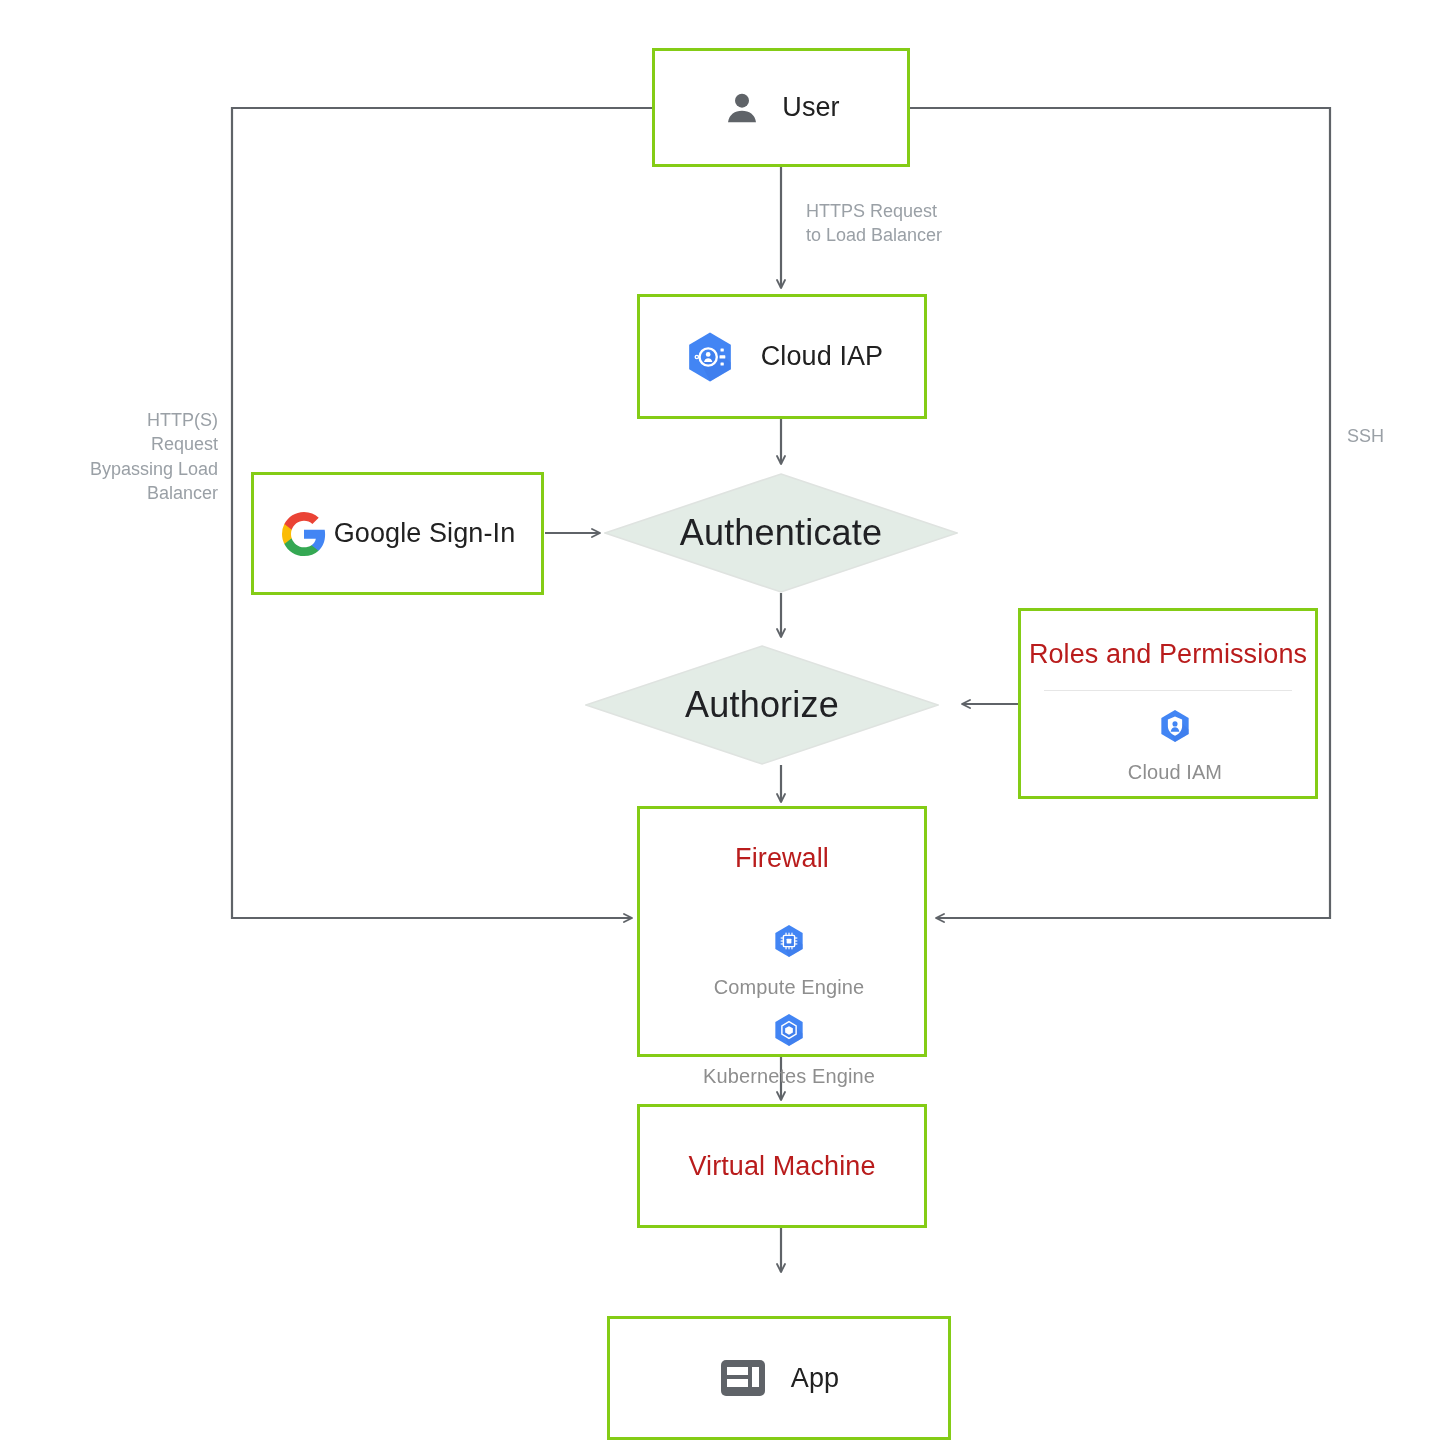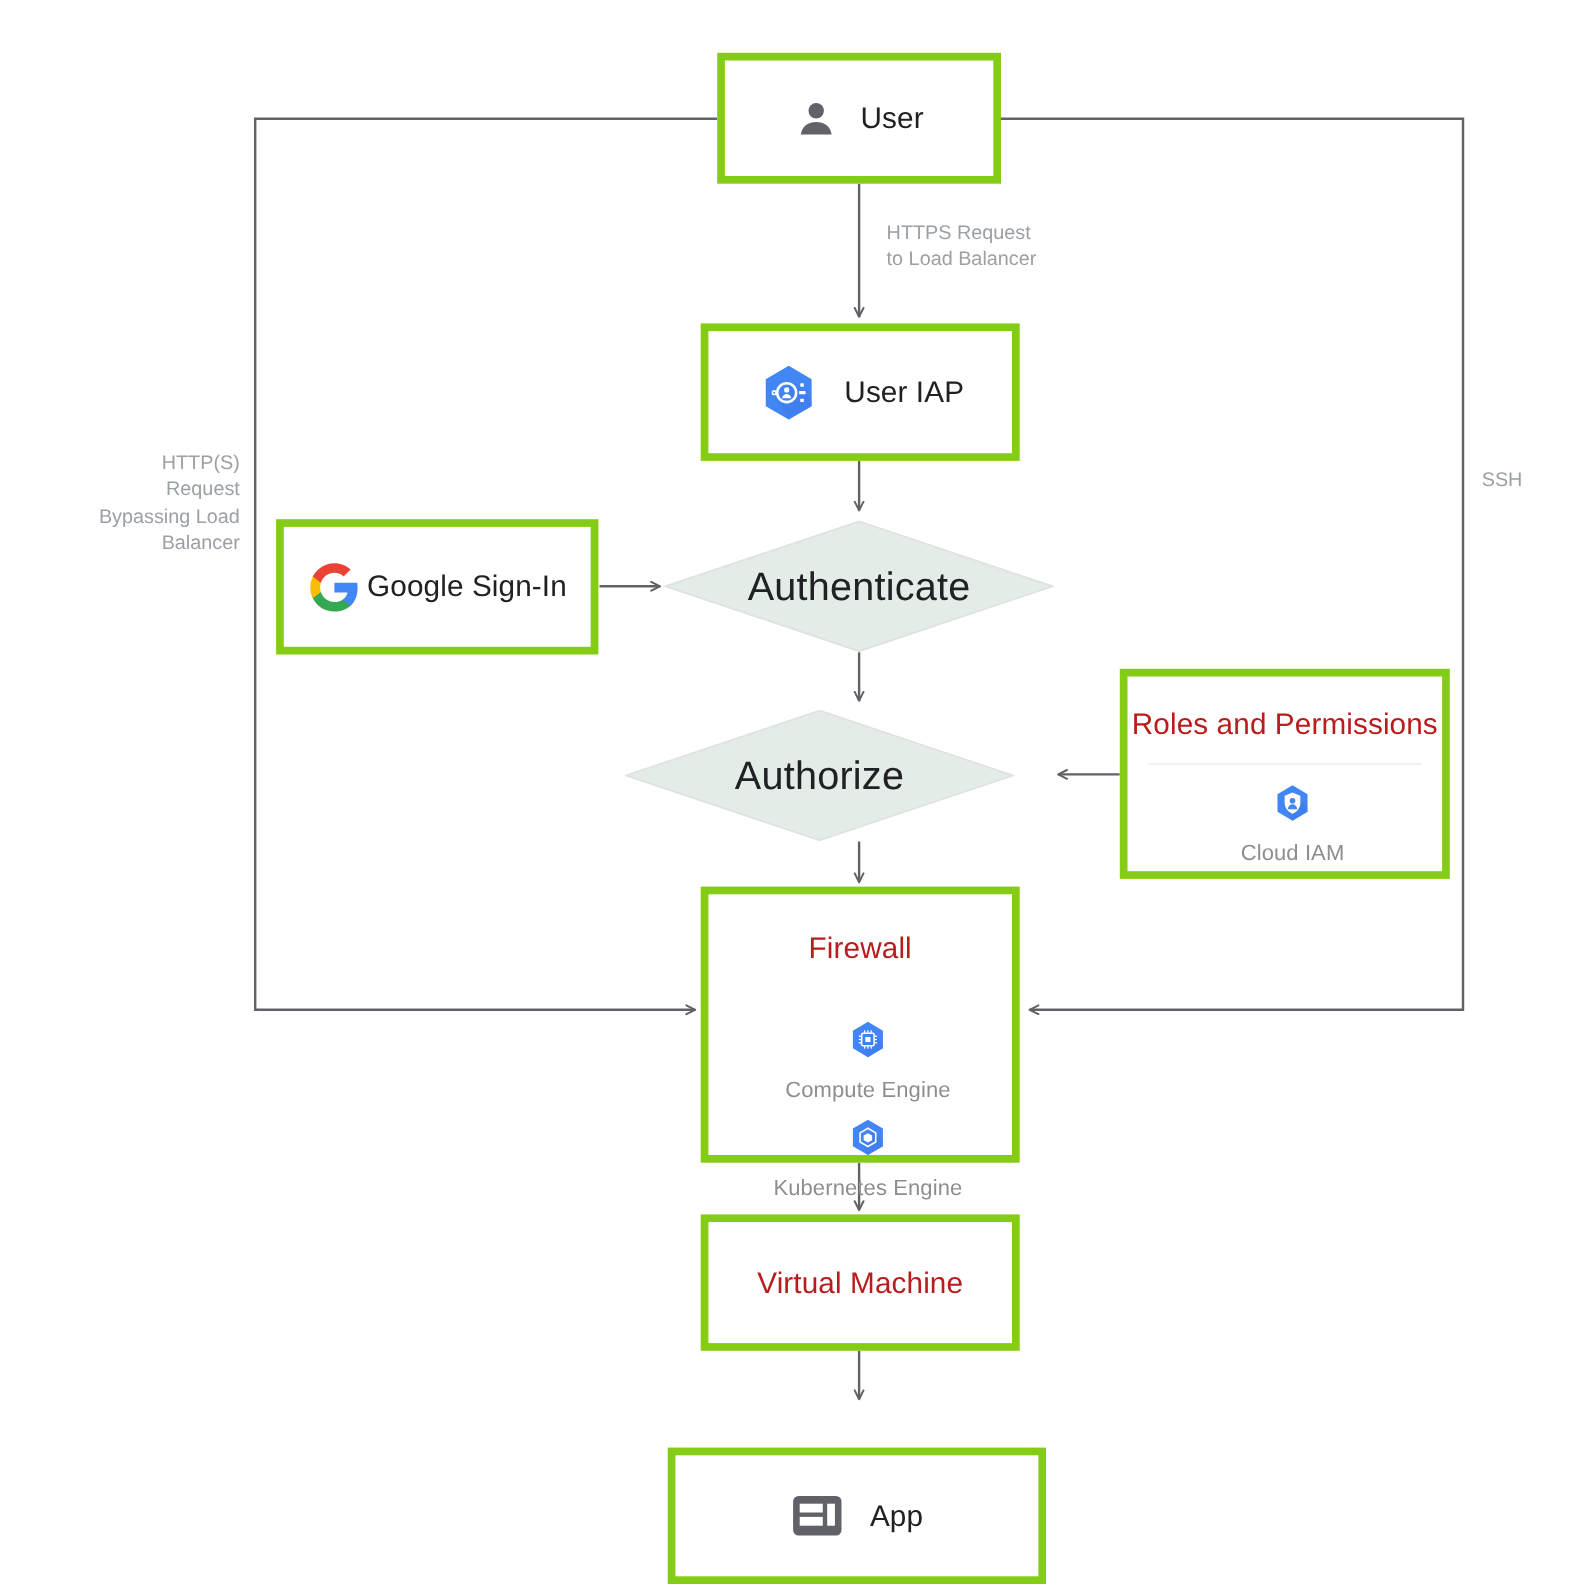--- a/index.html
+++ b/index.html
@@ -24,21 +24,21 @@
     top: 0;
     width: 1432px;
     height: 1448px;
     pointer-events: none;
   }
 
   
   .node {
     position: absolute;
     box-sizing: border-box;
-    border: 7px solid #84cc16;
+    border: 3px solid #84cc16;
     background: #ffffff;
     display: flex;
     flex-direction: column;
     align-items: center;
     justify-content: center;
   }
   .node-row {
     display: flex;
     flex-direction: row;
     align-items: center;
@@ -172,21 +172,21 @@
           <polygon points="32,59 55,45.5 55,38 38,22 22,38" fill="#3b78e7" opacity="0.45"></polygon>
           <circle cx="30" cy="32" r="9.5" fill="none" stroke="#ffffff" stroke-width="2.6"></circle>
           <circle cx="30" cy="29.2" r="2.6" fill="#ffffff"></circle>
           <path d="M25.4,37.5 C26.1,34.6 27.9,33.4 30,33.4 C32.1,33.4 33.9,34.6 34.6,37.5 Z" fill="#ffffff"></path>
           <circle cx="17.5" cy="32" r="1.8" fill="none" stroke="#ffffff" stroke-width="1.6"></circle>
           <rect x="42.5" y="30.2" width="6.4" height="3.4" rx="0.6" fill="#ffffff"></rect>
           <rect x="43.6" y="22.6" width="3.6" height="3.4" rx="0.6" fill="#ffffff"></rect>
           <rect x="43.6" y="38" width="3.6" height="3.4" rx="0.6" fill="#ffffff"></rect>
         </svg>
       </span>
-      <span class="icon-label">User IAP</span>
+      <span class="icon-label">Cloud IAP</span>
     </div>
   </div>
 
   <div class="node" style="left:251px; top:472px; width:293px; height:123px;">
     <div class="node-row" style="gap:6px;">
       <span style="display:flex;">
         <svg width="48" height="48" viewBox="0 0 48 48" aria-hidden="true">
           <path fill="#4285F4" d="M45.1 24.5c0-1.6-.14-3.14-.4-4.64H24v8.78h11.84c-.51 2.75-2.06 5.08-4.39 6.64v5.52h7.11c4.16-3.83 6.54-9.47 6.54-16.3z"></path>
           <path fill="#34A853" d="M24 46c5.94 0 10.92-1.97 14.56-5.33l-7.11-5.52c-1.97 1.32-4.49 2.1-7.45 2.1-5.73 0-10.58-3.87-12.31-9.07H4.34v5.7C7.96 41.07 15.4 46 24 46z"></path>
           <path fill="#FBBC05" d="M11.69 28.18c-.44-1.32-.69-2.73-.69-4.18s.25-2.86.69-4.18v-5.7H4.34A21.99 21.99 0 0 0 2 24c0 3.55.85 6.91 2.34 9.88l7.35-5.7z"></path>
@@ -197,21 +197,21 @@
     </div>
   </div>
 
   <div class="diamond" style="left:604px; top:473px; width:354px; height:120px;">
     <svg width="354" height="120" viewBox="0 0 354 120" aria-hidden="true">
       <polygon points="177,1 353,60 177,119 1,60" fill="#e3ece6" stroke="#dfe3e0" stroke-width="1.6"></polygon>
     </svg>
     <span class="diamond-label">Authenticate</span>
   </div>
 
-  <div class="diamond" style="left:568px; top:645px; width:354px; height:120px;">
+  <div class="diamond" style="left:585px; top:645px; width:354px; height:120px;">
     <svg width="354" height="120" viewBox="0 0 354 120" aria-hidden="true">
       <polygon points="177,1 353,60 177,119 1,60" fill="#e3ece6" stroke="#dfe3e0" stroke-width="1.6"></polygon>
     </svg>
     <span class="diamond-label">Authorize</span>
   </div>
 
   <div class="node" style="left:1018px; top:608px; width:300px; height:191px; justify-content:flex-start; padding-top:26px;">
     <div class="node-title">Roles and
 Permissions</div>
     <div class="divider" style="margin:18px 0 16px 0;"></div>

